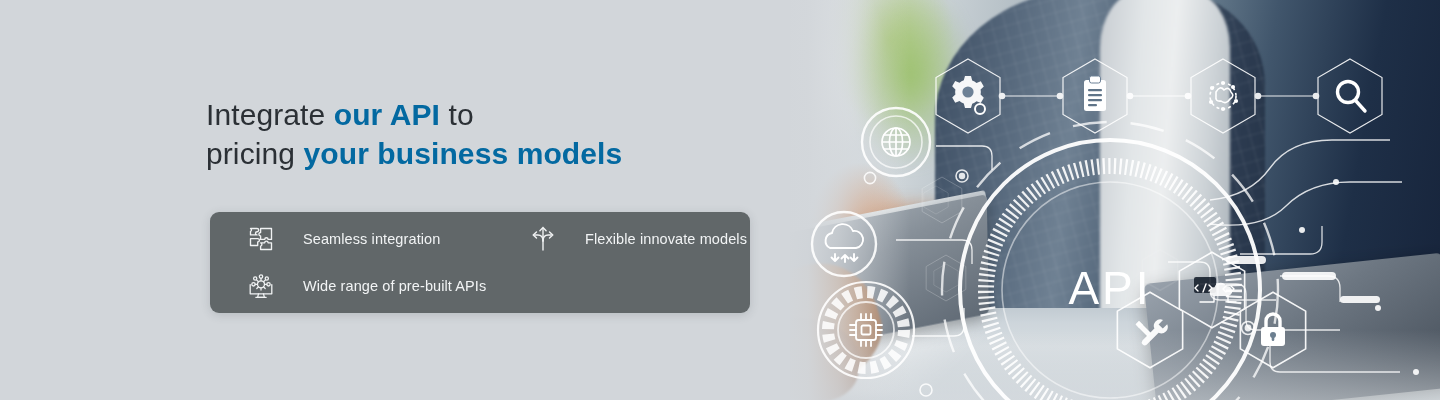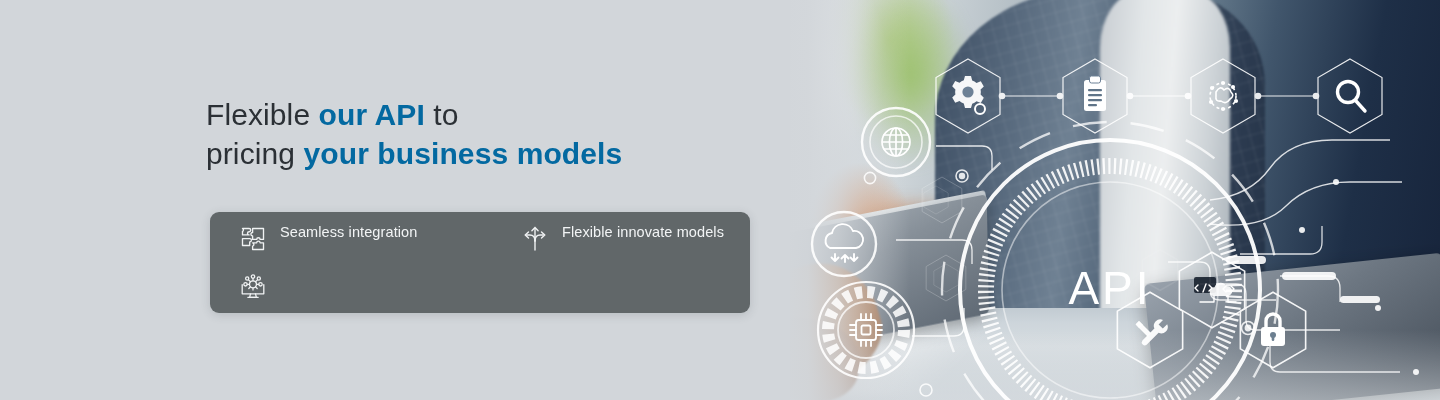--- a/index.html
+++ b/index.html
@@ -112,21 +112,21 @@
   .headline b { font-weight:700; color:#0369a1; }
 
   
   .features {
     position:absolute; left:210px; top:212px; width:540px; height:101px;
     background:#616769; border-radius:9px; z-index:9;
     display:grid; grid-template-columns:282px 258px; grid-template-rows:1fr 1fr;
     align-items:center; padding:4px 0 4px 0;
     box-shadow:0 2px 10px rgba(60,70,80,.18);
   }
-  .feat { display:flex; align-items:flex-start; gap:12px; padding-left:28px; }
+  .feat { display:flex; align-items:center; gap:27px; padding-left:36px; }
   .feat .ic { width:30px; height:30px; flex:0 0 30px; display:flex; align-items:center; justify-content:center; }
   .feat .ic svg { width:30px; height:30px; display:block; }
   .feat .lbl { font-size:14.5px; color:#f2f4f5; font-weight:400; letter-spacing:.1px; white-space:nowrap; }
 </style>
 </head>
 <body>
 
 <div id="banner">
 
   <div class="flat-left"></div>
@@ -352,21 +352,21 @@
         <rect x="-12" y="-3" width="24" height="19" rx="3"></rect>
         <path d="M-7,-3 v-6 a7,7 0 0 1 14,0 v6" fill="none" stroke="#fff" stroke-width="3.4"></path>
         <circle cx="0" cy="5" r="3" fill="#6c7f90"></circle>
         <rect x="-1.3" y="5" width="2.6" height="6" rx="1.3" fill="#6c7f90"></rect>
       </g>
     </svg>
   </div>
 
   <div class="copy">
     <div class="headline">
-      <span>Flexible </span><b>our API</b><span> to</span>
+      <span>Integrate </span><b>our API</b><span> to</span>
     </div>
     <div class="headline">
       <span>pricing </span><b>your business models</b>
     </div>
   </div>
 
   <div class="features">
 
     <div class="feat">
       <span class="ic">
@@ -403,16 +403,17 @@
           <circle cx="15" cy="13.3" r="3.5"></circle>
           <path d="M15,9.8 v-2.4 M15,16.8 v2.2 M11.5,13.3 h-2.3 M18.5,13.3 h2.3
                    M12.5,10.8 l-1.7,-1.7 M17.5,10.8 l1.7,-1.7 M12.5,15.8 l-1.7,1.7 M17.5,15.8 l1.7,1.7"></path>
           <circle cx="15" cy="5.6" r="1.7"></circle>
           <circle cx="7.5" cy="13.3" r="1.7"></circle>
           <circle cx="22.5" cy="13.3" r="1.7"></circle>
           <circle cx="9.2" cy="7.5" r="1.6"></circle>
           <circle cx="20.8" cy="7.5" r="1.6"></circle>
         </svg>
       </span>
+      <span class="lbl">Wide range of pre-built APIs</span>
     </div>
 
   </div>
 </div>
 
 </body></html>

